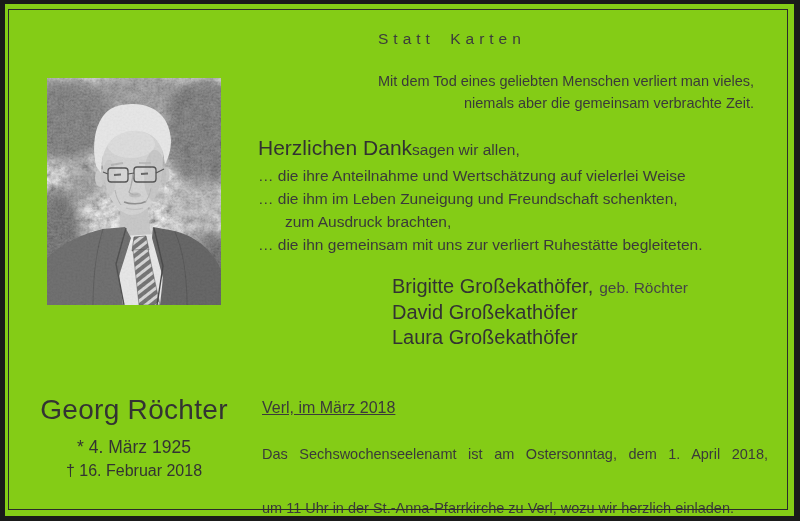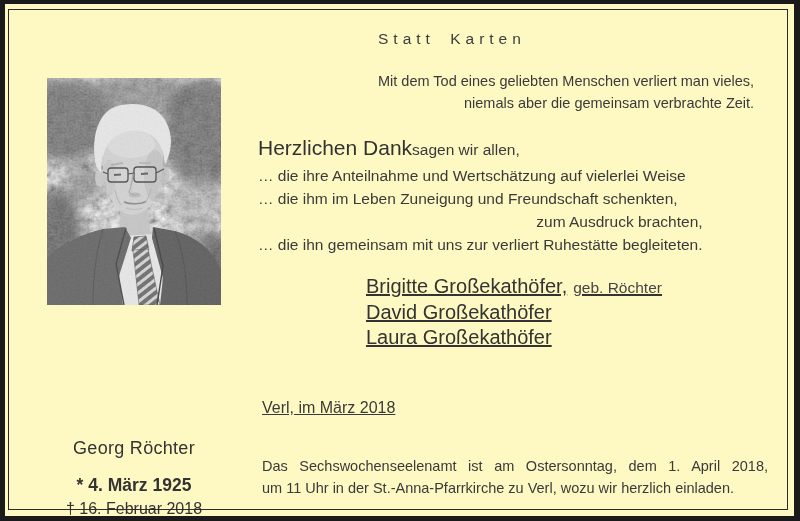--- a/index.html
+++ b/index.html
@@ -2,21 +2,21 @@
 <html><head>
 <meta charset="utf-8">
 <style>
   html,body{margin:0;padding:0;}
   body{
     width:800px;height:521px;position:relative;background:#ffffff;
     font-family:"Liberation Sans","DejaVu Sans",sans-serif;
     color:#383838;overflow:hidden;
     -webkit-font-smoothing:antialiased;
   }
-  .card{position:absolute;inset:0;background:#fef9c3;}
+  .card{position:absolute;inset:0;background:#84cc16;}
   .frame-outer{
     position:absolute;inset:0;
     border-style:solid;border-color:#1a1a1a;
     border-width:4px 6px 5px 5px;
     pointer-events:none;z-index:5;
   }
   .frame-inner{
     position:absolute;left:8px;top:9px;right:12px;bottom:11px;
     border:1px solid #2b2b2b;pointer-events:none;z-index:5;
   }
@@ -27,32 +27,32 @@
   }
   .photo{left:47px;top:78px;width:174px;height:227px;overflow:hidden;}
   .photo svg{display:block;}
   .intro{left:378px;top:70px;font-size:14.5px;line-height:22px;color:#3a3a3a;text-align:right;}
   .intro .line{white-space:nowrap;}
   .thanks-heading{left:258px;top:135px;line-height:26px;white-space:nowrap;color:#323232;}
   .thanks-heading .big{font-size:21px;}
   .thanks-heading .suffix{font-size:15.5px;margin-left:0;color:#3a3a3a;}
   .thanks-list{left:258px;top:164px;font-size:15.5px;line-height:23px;color:#3a3a3a;}
   .thanks-list .tline{white-space:nowrap;}
-  .thanks-list .indent{padding-left:27px;text-align:right;}
-  .family{left:366px;top:274px;font-size:20px;line-height:25px;color:#333333;text-decoration:underline;}
+  .thanks-list .indent{padding-left:27px;}
+  .family{left:392px;top:274px;font-size:20px;line-height:25px;color:#333333;}
   .family .fline{white-space:nowrap;}
   .family .note{font-size:15.5px;margin-left:6px;color:#454545;}
   .place-date{left:262px;top:399px;font-size:16px;color:#3a3a3a;white-space:nowrap;text-decoration:underline;}
   .deceased{left:33px;top:394px;width:202px;text-align:center;color:#333333;}
-  .d-name{font-size:18px;line-height:32px;letter-spacing:0.3px;white-space:nowrap;margin-top:38px;}
-  .d-birth{font-size:17.5px;line-height:24px;margin-top:9px;font-weight:bold;}
+  .d-name{font-size:28px;line-height:32px;letter-spacing:0.3px;white-space:nowrap;}
+  .d-birth{font-size:17.5px;line-height:24px;margin-top:9px;}
   .d-death{font-size:16px;line-height:24px;}
   .service{left:262px;top:443px;width:506px;font-size:14.5px;line-height:22px;color:#3a3a3a;}
-  .service .s1{text-align:justify;text-align-last:justify;margin-top:12px;}
-  .service .s2{text-align:left;white-space:nowrap;}
+  .service .s1{text-align:justify;text-align-last:justify;}
+  .service .s2{text-align:left;white-space:nowrap;margin-top:32px;}
 </style>
 </head>
 <body>
 
 <div class="card">
 
   <div class="frame-outer"></div>
   <div class="frame-inner"></div>
 
   <div class="abs pre-header">Statt Karten</div>

